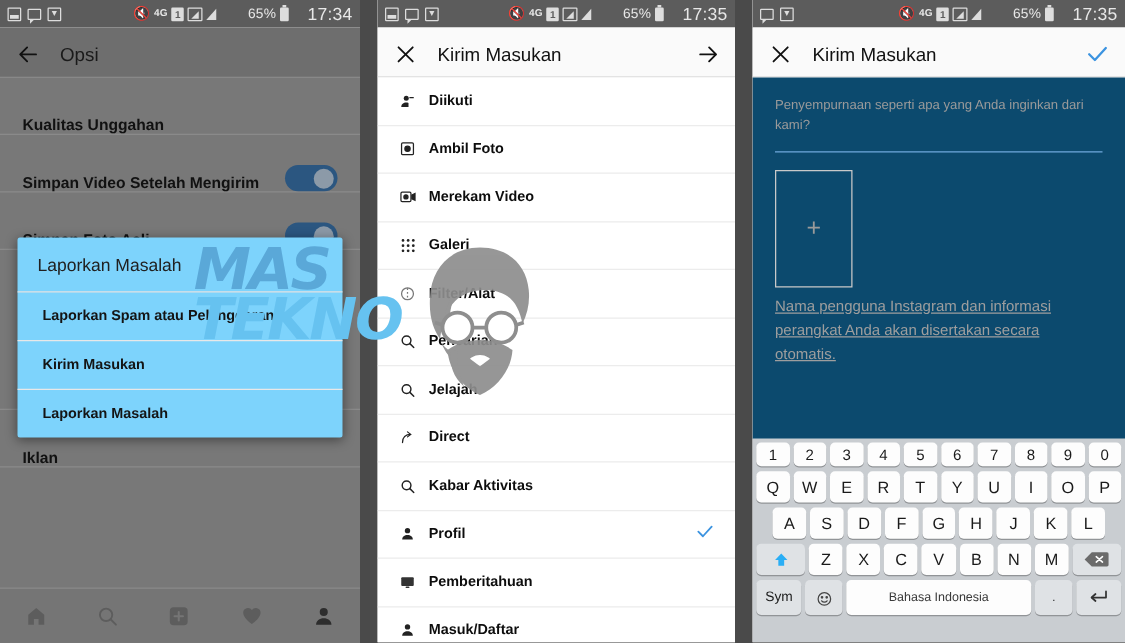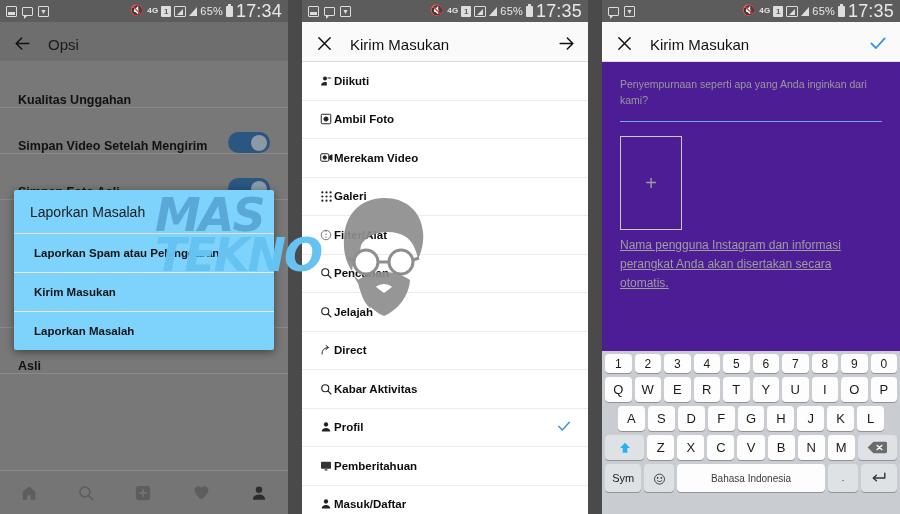--- a/index.html
+++ b/index.html
@@ -48,24 +48,24 @@
   .sb-sim {
     width: 10px; height: 11px; background: #ddd; color: #5c5c5c; font-size: 8px;
     display:flex; align-items:center; justify-content:center; border-radius:1px; font-weight:bold;
   }
   .sb-sig {
     width: 12px; height: 11px; border: 1.5px solid #ddd; border-radius:1px; position: relative;
     display:flex; align-items:flex-end; justify-content:center;
   }
   .sb-sig::after{content:"";width:0;height:0;border-left:6px solid transparent;border-bottom:6px solid #ddd;margin-bottom:1px;}
   .sb-tri { width:0;height:0;border-left:8px solid transparent;border-bottom:9px solid #ddd; }
-  .sb-pct { font-size: 11px; }
+  .sb-pct { font-size: 11px; margin-left: 22px; }
   .sb-bat { width: 7px; height: 11px; background:#ddd; border-radius:1px; position:relative; }
   .sb-bat::before{content:"";position:absolute;top:-2px;left:2px;width:3px;height:2px;background:#ddd;}
-  .sb-time { font-size: 18px; margin-left: 0; text-align: right; }
+  .sb-time { font-size: 14px; margin-left: 12px; text-align: right; }
 
   
   .appbar {
     height: 40px; display: flex; align-items: flex-end; padding: 8px 12px;
     border-bottom: 1px solid #dcdcdc; background: #fafafa;
   }
   .appbar.dim { background: #6e6e6e; border-bottom: 1px solid #7a7a7a; }
   .appbar .title { font-size: 15px; color: #111; margin-left: 16px; font-weight: 400; }
   .appbar.dim .title { color: #1a1a1a; }
   .ab-icon { width: 20px; height: 20px; display:flex; align-items:center; justify-content:center; }
@@ -109,25 +109,25 @@
   }
   .dialog .ditem:last-child { border-bottom: none; }
 
   
   #panel-mid .mlist { background:#fff; }
   .mrow {
     height: 38.5px; display:flex; align-items:center; padding: 0 16px;
     border-bottom: 1px solid #ececec;
   }
   .mrow .mi { width: 16px; display:flex; align-items:center; justify-content:center; color:#222; flex:none; }
-  .mrow .ml { font-size: 11.5px; font-weight: bold; color:#0d0d0d; }
+  .mrow .ml { margin-left: 9px; font-size: 11.5px; font-weight: bold; color:#0d0d0d; }
   .mrow .mcheck { margin-left:auto; color:#3b93e0; font-size: 16px; line-height:1; }
 
   
-  #panel-right .rbody { background:#4c1d95; height: 289px; padding: 14px 18px 0; position:relative; }
+  #panel-right .rbody { background:#0c4a6e; height: 289px; padding: 14px 18px 0; position:relative; }
   .ph { font-size: 10.5px; color:#9a9a9a; line-height: 1.55; }
   .rule-blue { height: 1.5px; background:#6fa8dc; margin-top: 12px; }
   .addbox {
     width: 62px; height: 94px; border: 1px solid #c9c9c9; margin-top: 14px;
     display:flex; align-items:center; justify-content:center; color:#9a9a9a; font-size: 20px; font-weight: 300;
   }
   .note { margin-top: 6px; font-size: 12px; color:#9e9e9e; line-height: 1.6; text-decoration: underline; }
 
   
   .kb { position:absolute; left:0; right:0; bottom:0; height: 163px; background:#c9cdd1; padding: 3px 3px 4px; }
@@ -202,21 +202,21 @@
       </div>
       <div class="lrow">
         <span class="lbl">Simpan Foto Asli</span>
         <span class="toggle"></span>
       </div>
 
       <div style="height:86px"></div>
 
       <div class="section-head">TENTANG</div>
       <div class="lrow">
-        <span class="lbl">Asli</span>
+        <span class="lbl">Iklan</span>
       </div>
 
       <div class="dialog">
         <div class="dtitle">Laporkan Masalah</div>
         <div class="ditem">Laporkan Spam atau Pelanggaran</div>
         <div class="ditem">Kirim Masukan</div>
         <div class="ditem">Laporkan Masalah</div>
       </div>
 
       <div class="navbar">

